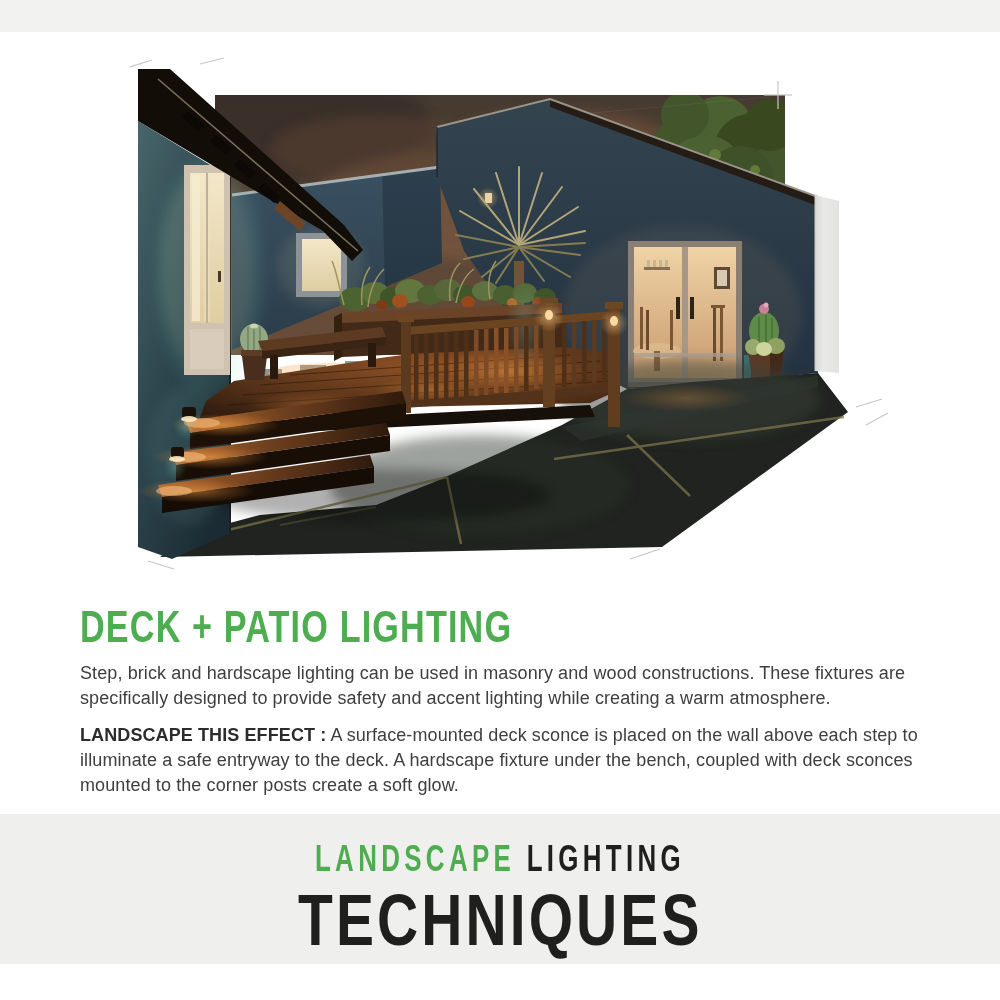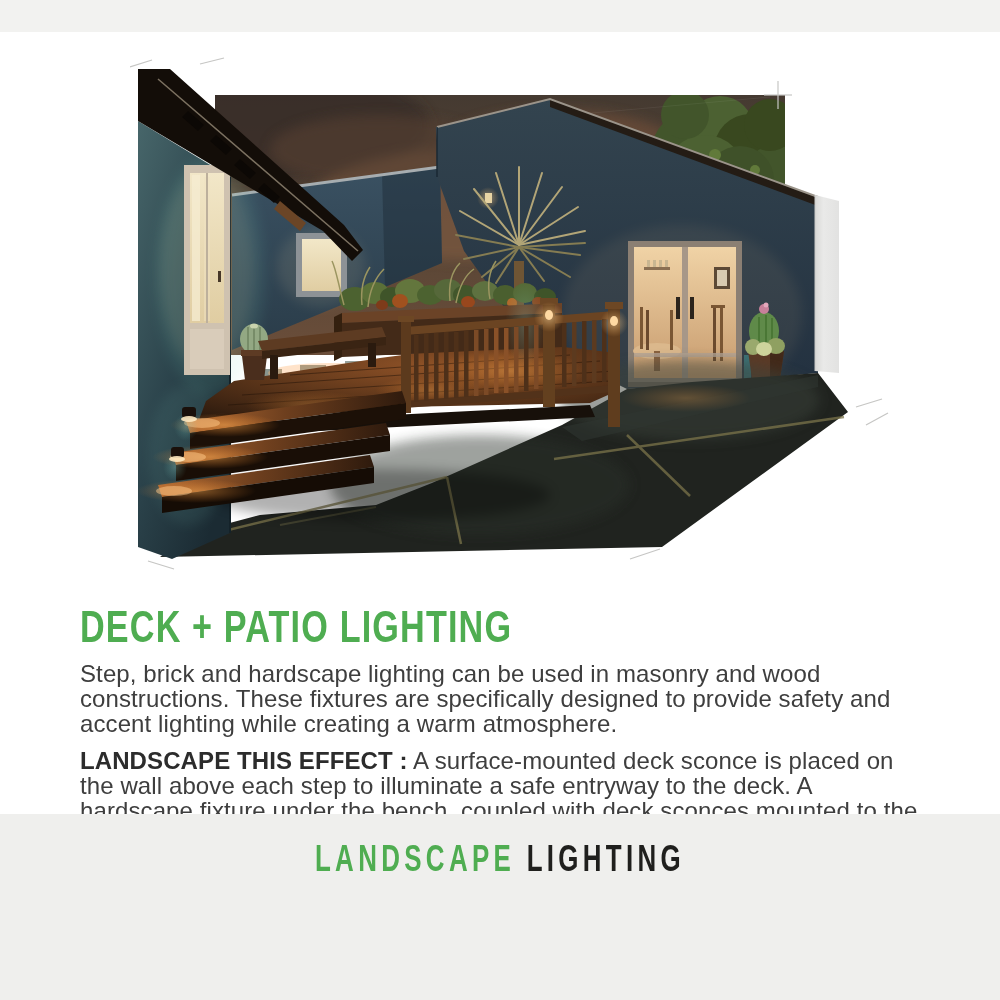--- a/index.html
+++ b/index.html
@@ -23,26 +23,26 @@
   .headline{
     margin:0 0 12px 0;line-height:1;white-space:nowrap;
   }
   .headline .cond{
     display:inline-block;transform:scaleX(.76);transform-origin:0 50%;
     font-size:45px;font-weight:700;letter-spacing:1.5px;
     color:var(--accent-green,#4fad51);
   }
   .copy p{
     margin:0 0 12px 0;max-width:845px;
-    font-size:24px;line-height:25px;letter-spacing:.1px;
+    font-size:18px;line-height:25px;letter-spacing:.1px;
     color:var(--body-text,#3e3e3e);
   }
   .copy p strong{color:#2c2c2c;}
   .brand-footer{
-    position:absolute;left:0;top:814px;width:1000px;height:186px;
+    position:absolute;left:0;top:814px;width:1000px;height:150px;
     background:var(--footer-bg,#efefed);text-align:center;
   }
   .brand-line{margin-top:27px;line-height:1;white-space:nowrap;}
   .brand-line .cond{
     display:inline-block;transform:scaleX(.72);transform-origin:50% 50%;
     font-size:36px;font-weight:700;letter-spacing:6px;
     color:var(--footer-dark,#1f1f1d);
   }
   .brand-line .green{color:var(--accent-green,#4fad51);}
   .series-title{margin-top:6px;line-height:1;white-space:nowrap;}
@@ -425,13 +425,14 @@
 </figure>
 
 <section class="copy">
   <h1 class="headline"><span class="cond">DECK + PATIO LIGHTING</span></h1>
   <p>Step, brick and hardscape lighting can be used in masonry and wood constructions. These fixtures are specifically designed to provide safety and accent lighting while creating a warm atmosphere.</p>
   <p><strong>LANDSCAPE THIS EFFECT :</strong> <span>A surface-mounted deck sconce is placed on the wall above each step to illuminate a safe entryway to the deck. A hardscape fixture under the bench, coupled with deck sconces mounted to the corner posts create a soft glow.</span></p>
 </section>
 
 <footer class="brand-footer">
   <div class="brand-line"><span class="cond"><span class="green">LANDSCAPE</span> <span>LIGHTING</span></span></div>
+  <div class="series-title"><span class="cond">TECHNIQUES</span></div>
 </footer>
 
 </body></html>

